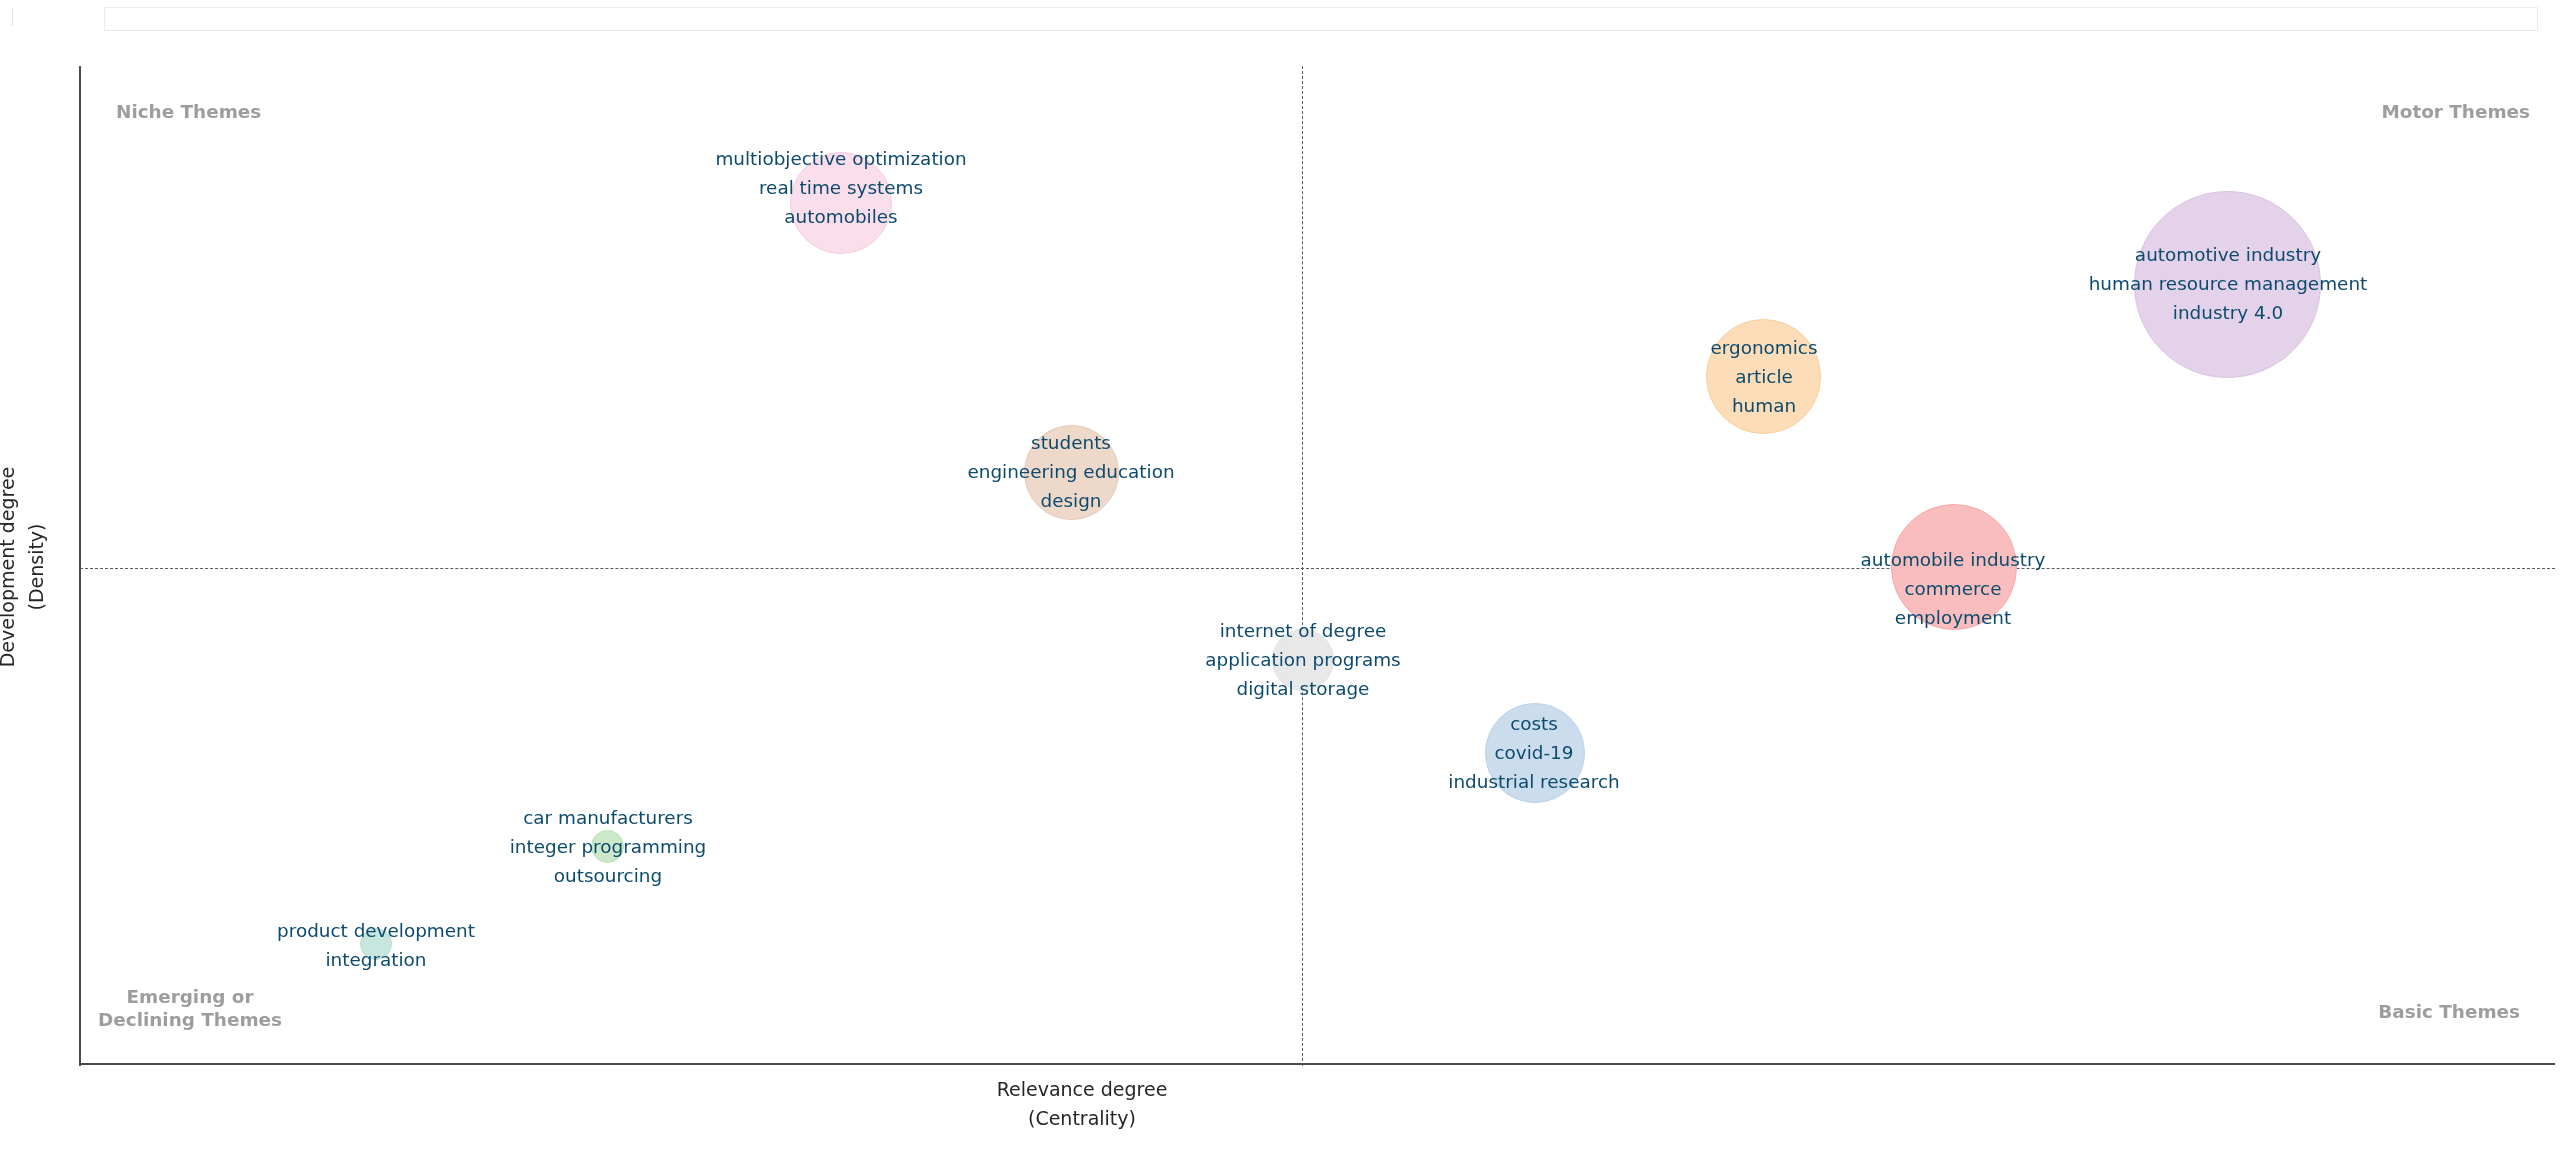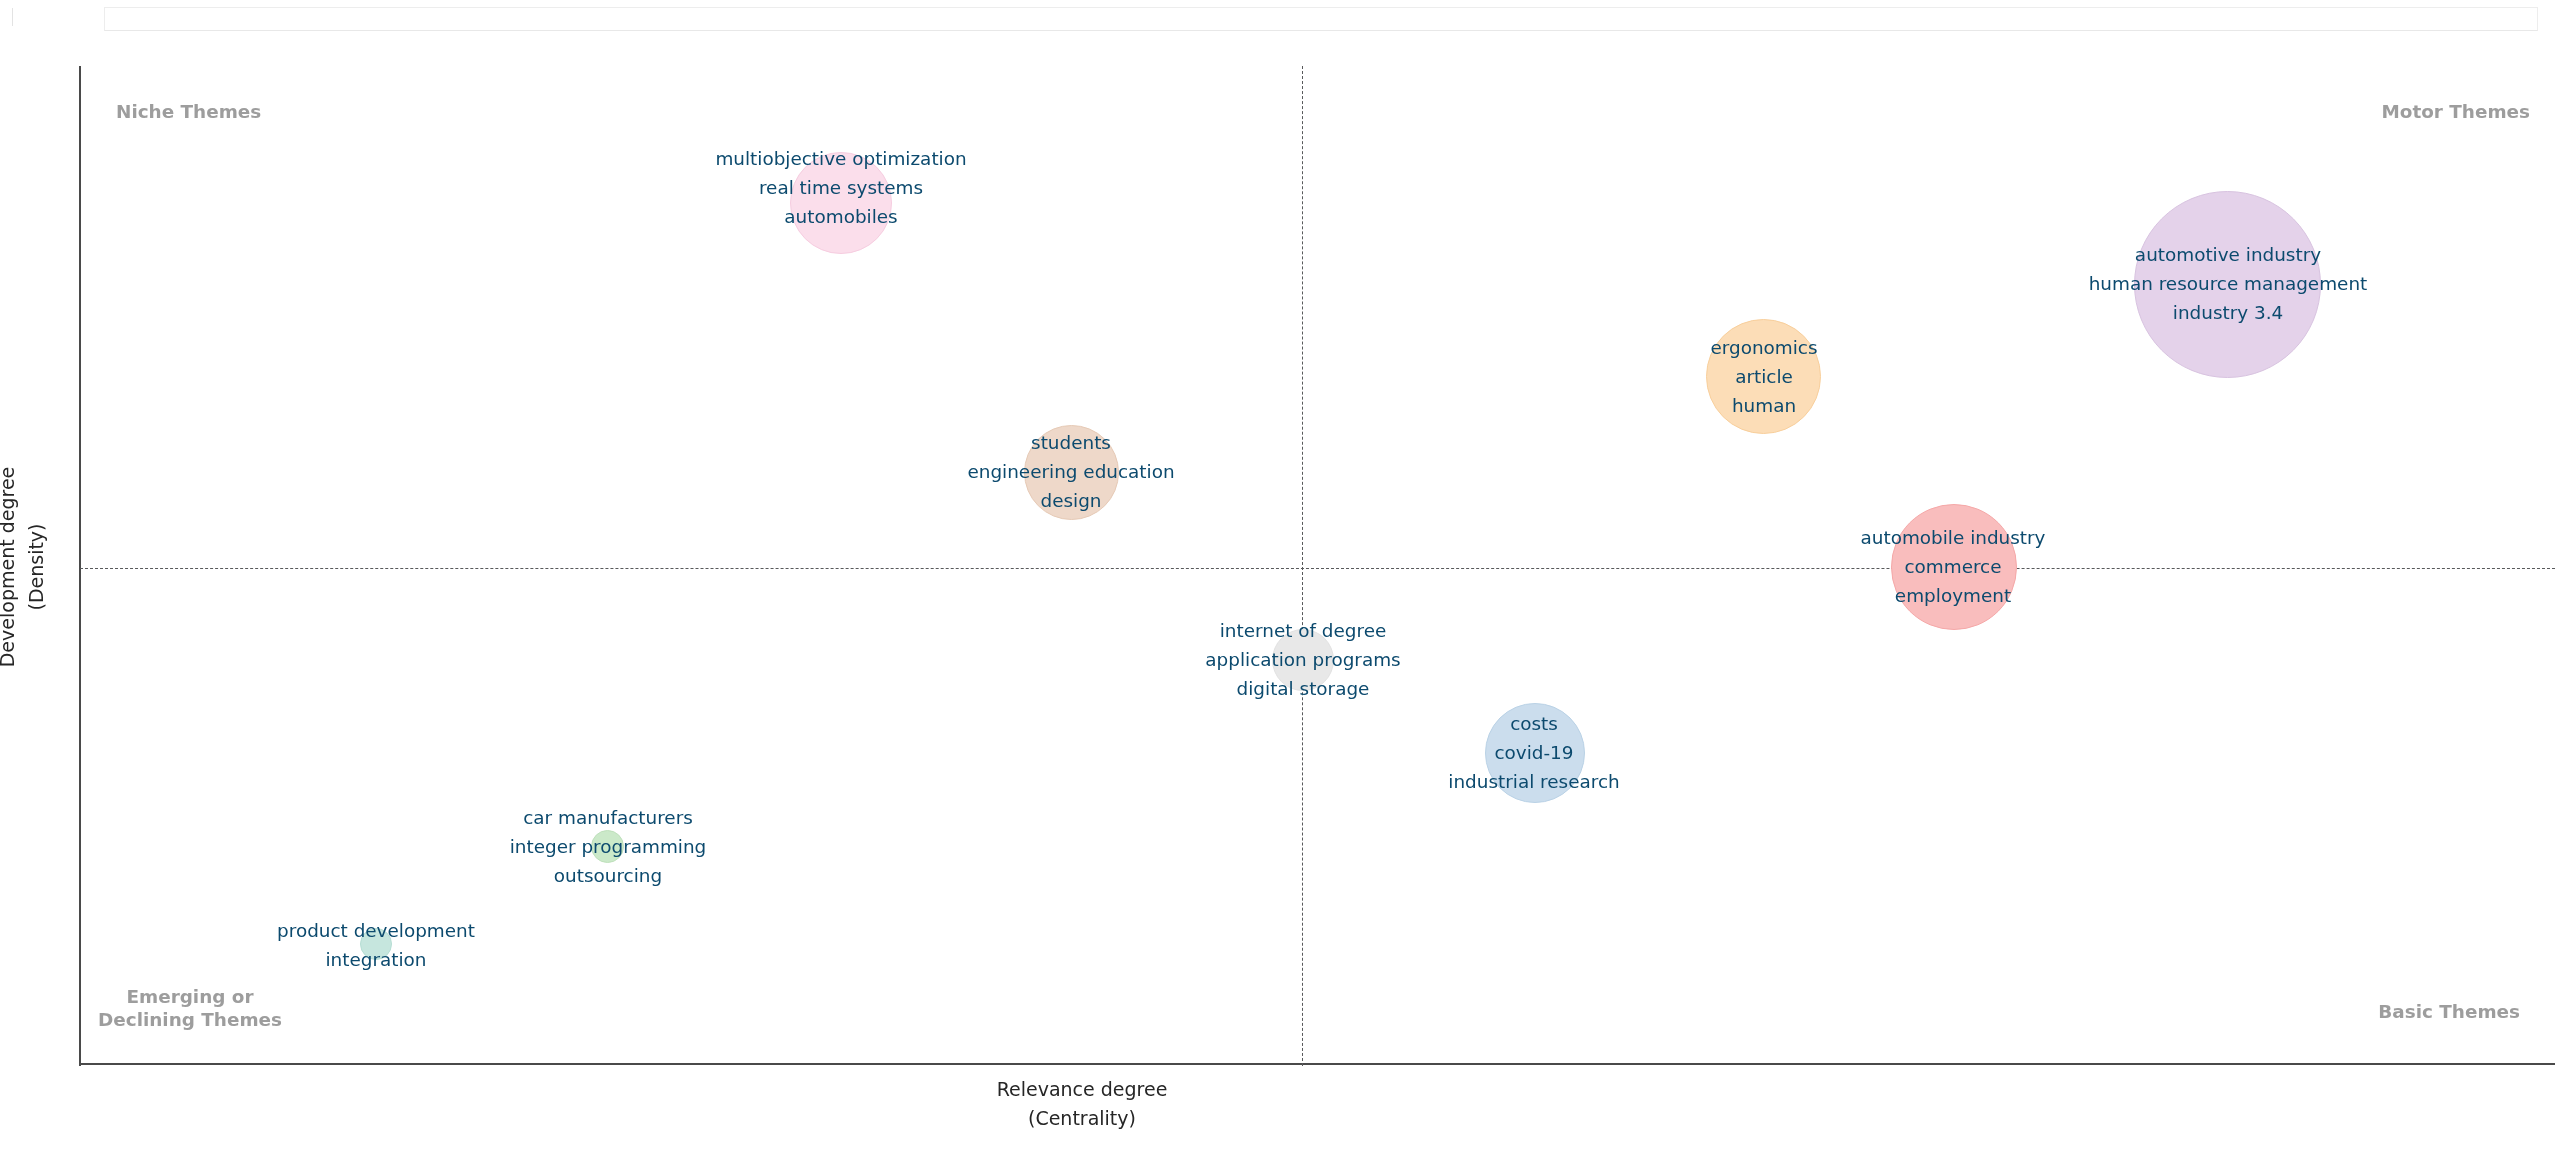--- a/index.html
+++ b/index.html
@@ -111,28 +111,28 @@
       <div class="bubble" style="left: 1485px; top: 703px; width: 100px; height: 100px; background: rgb(203, 221, 237); border: 1.2px solid rgb(186, 210, 230);"></div>
       <div class="bubble" style="left: 591px; top: 830px; width: 33px; height: 33px; background: rgb(203, 233, 201); border: 1.2px solid rgb(190, 224, 187);"></div>
       <div class="bubble" style="left: 360px; top: 928px; width: 32px; height: 32px; background: rgb(198, 230, 222); border: 1.2px solid rgb(182, 222, 212);"></div>
     </div>
   <div id="label-layer">
       <div class="cluster-label" style="left: 841px; top: 187px;">multiobjective optimization
 real time systems
 automobiles</div>
       <div class="cluster-label" style="left: 2228px; top: 283px;">automotive industry
 human resource management
-industry 3.4</div>
+industry 4.0</div>
       <div class="cluster-label" style="left: 1764px; top: 376px;">ergonomics
 article
 human</div>
       <div class="cluster-label" style="left: 1071px; top: 471px;">students
 engineering education
 design</div>
-      <div class="cluster-label" style="left: 1953px; top: 566px;">automobile industry
+      <div class="cluster-label" style="left: 1953px; top: 588px;">automobile industry
 commerce
 employment</div>
       <div class="cluster-label" style="left: 1303px; top: 659px;">internet of degree
 application programs
 digital storage</div>
       <div class="cluster-label" style="left: 1534px; top: 752px;">costs
 covid-19
 industrial research</div>
       <div class="cluster-label" style="left: 608px; top: 846px;">car manufacturers
 integer programming

